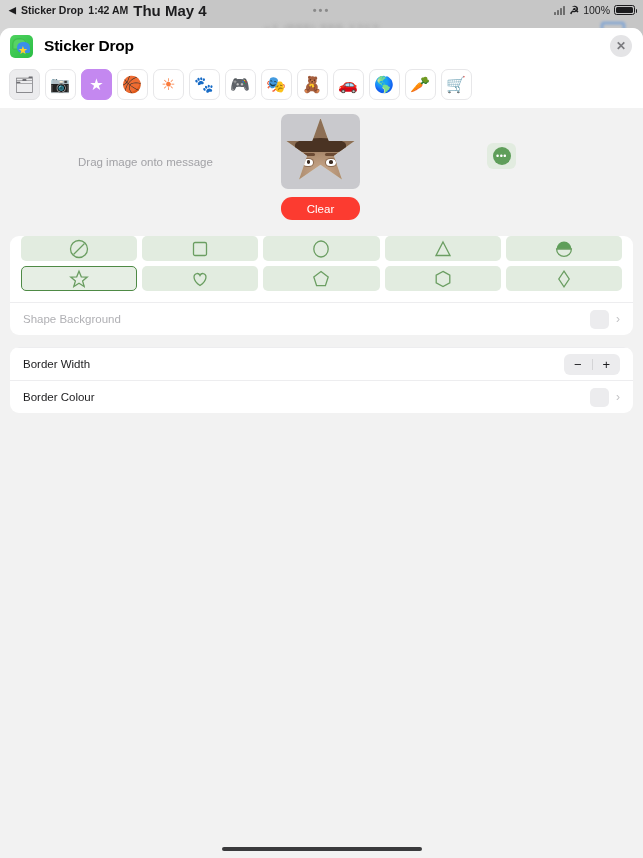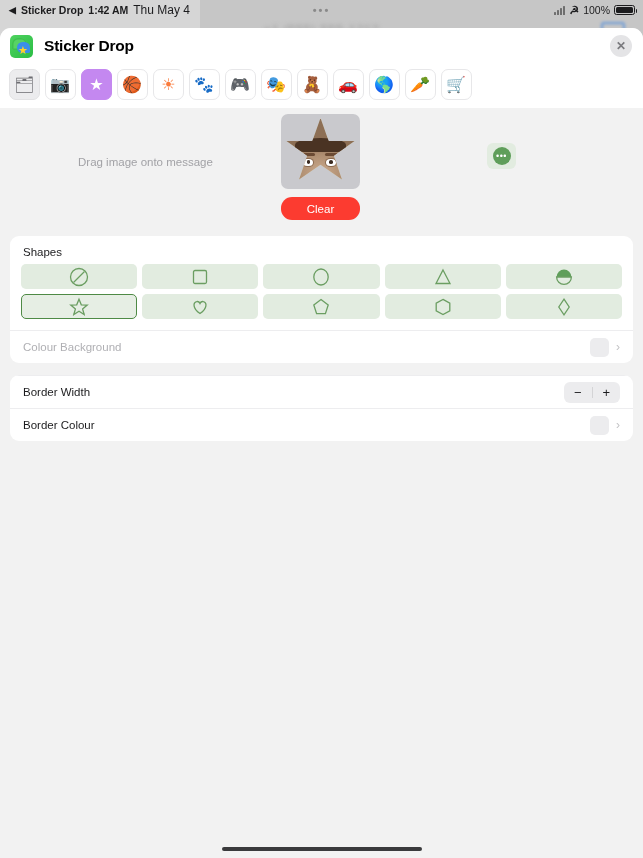--- a/index.html
+++ b/index.html
@@ -19,21 +19,21 @@
   
   .statusbar {
     position: absolute; left: 0; top: 0; width: 643px; height: 20px;
     display: flex; align-items: center;
     font-size: 10.5px; color: #1c1c1e; font-weight: 600;
   }
   .sb-left { display: flex; align-items: center; gap: 5px; padding-left: 9px; }
   .sb-back { font-size: 9px; color: #1c1c1e; }
   .sb-app { font-weight: 600; font-size: 10.5px; }
   .sb-time { font-weight: 600; font-size: 10.5px; }
-  .sb-date { font-weight: 400; font-size: 12px; }
+  .sb-date { font-weight: 700; font-size: 15px; }
   .sb-center { position: absolute; left: 50%; top: 4px; transform: translateX(-50%);
                letter-spacing: 2px; color: #8a8a8a; font-size: 11px; }
   .sb-right { position: absolute; right: 8px; top: 0; height: 20px;
               display: flex; align-items: center; gap: 4px; }
   .sig { display: flex; align-items: flex-end; gap: 1px; height: 9px; }
   .sig i { display: block; width: 2px; background: #6e6e6e; border-radius: .5px; }
   .sig i:nth-child(1){height:3px}.sig i:nth-child(2){height:5px}
   .sig i:nth-child(3){height:7px}.sig i:nth-child(4){height:9px}
   .wifi { font-size: 11px; color: #1c1c1e; }
   .batt-txt { font-size: 10.5px; font-weight: 400; }
@@ -323,21 +323,20 @@
       </div>
 
       <div class="clear-btn">Clear</div>
 
       <div class="more-wrap">
         <div class="more-circle">•••</div>
       </div>
     </div>
 
     <div class="card first">
-      <div class="card-title">Shapes</div>
       <div class="shape-grid" id="shape-grid">
           <div class="shape-cell">
             <svg width="22" height="22" viewBox="0 0 22 22">
               <circle cx="11" cy="11" r="8.5" fill="none" stroke="#6b9e62" stroke-width="1.3"></circle>
               <line x1="5.5" y1="16.5" x2="16.5" y2="5.5" stroke="#6b9e62" stroke-width="1.3"></line>
             </svg>
           </div>
           <div class="shape-cell">
             <svg width="22" height="22" viewBox="0 0 22 22">
               <rect x="4.5" y="4.5" width="13" height="13" rx="1.5" fill="none" stroke="#6b9e62" stroke-width="1.3"></rect>
@@ -379,21 +378,21 @@
               <polygon points="11,3.4 17.8,7.2 17.8,14.8 11,18.6 4.2,14.8 4.2,7.2" fill="none" stroke="#6b9e62" stroke-width="1.3"></polygon>
             </svg>
           </div>
           <div class="shape-cell">
             <svg width="22" height="22" viewBox="0 0 22 22">
               <polygon points="11,3.2 16.2,11 11,18.8 5.8,11" fill="none" stroke="#6b9e62" stroke-width="1.3"></polygon>
             </svg>
           </div>
         </div>
       <div class="row">
-        <span class="row-label disabled">Colour Background</span>
+        <span class="row-label disabled">Shape Background</span>
         <span class="swatch-wrap">
           <span class="swatch"></span>
           <span class="chev">›</span>
         </span>
       </div>
     </div>
 
     <div class="card">
       <div class="row">
         <span class="row-label">Border Width</span>

